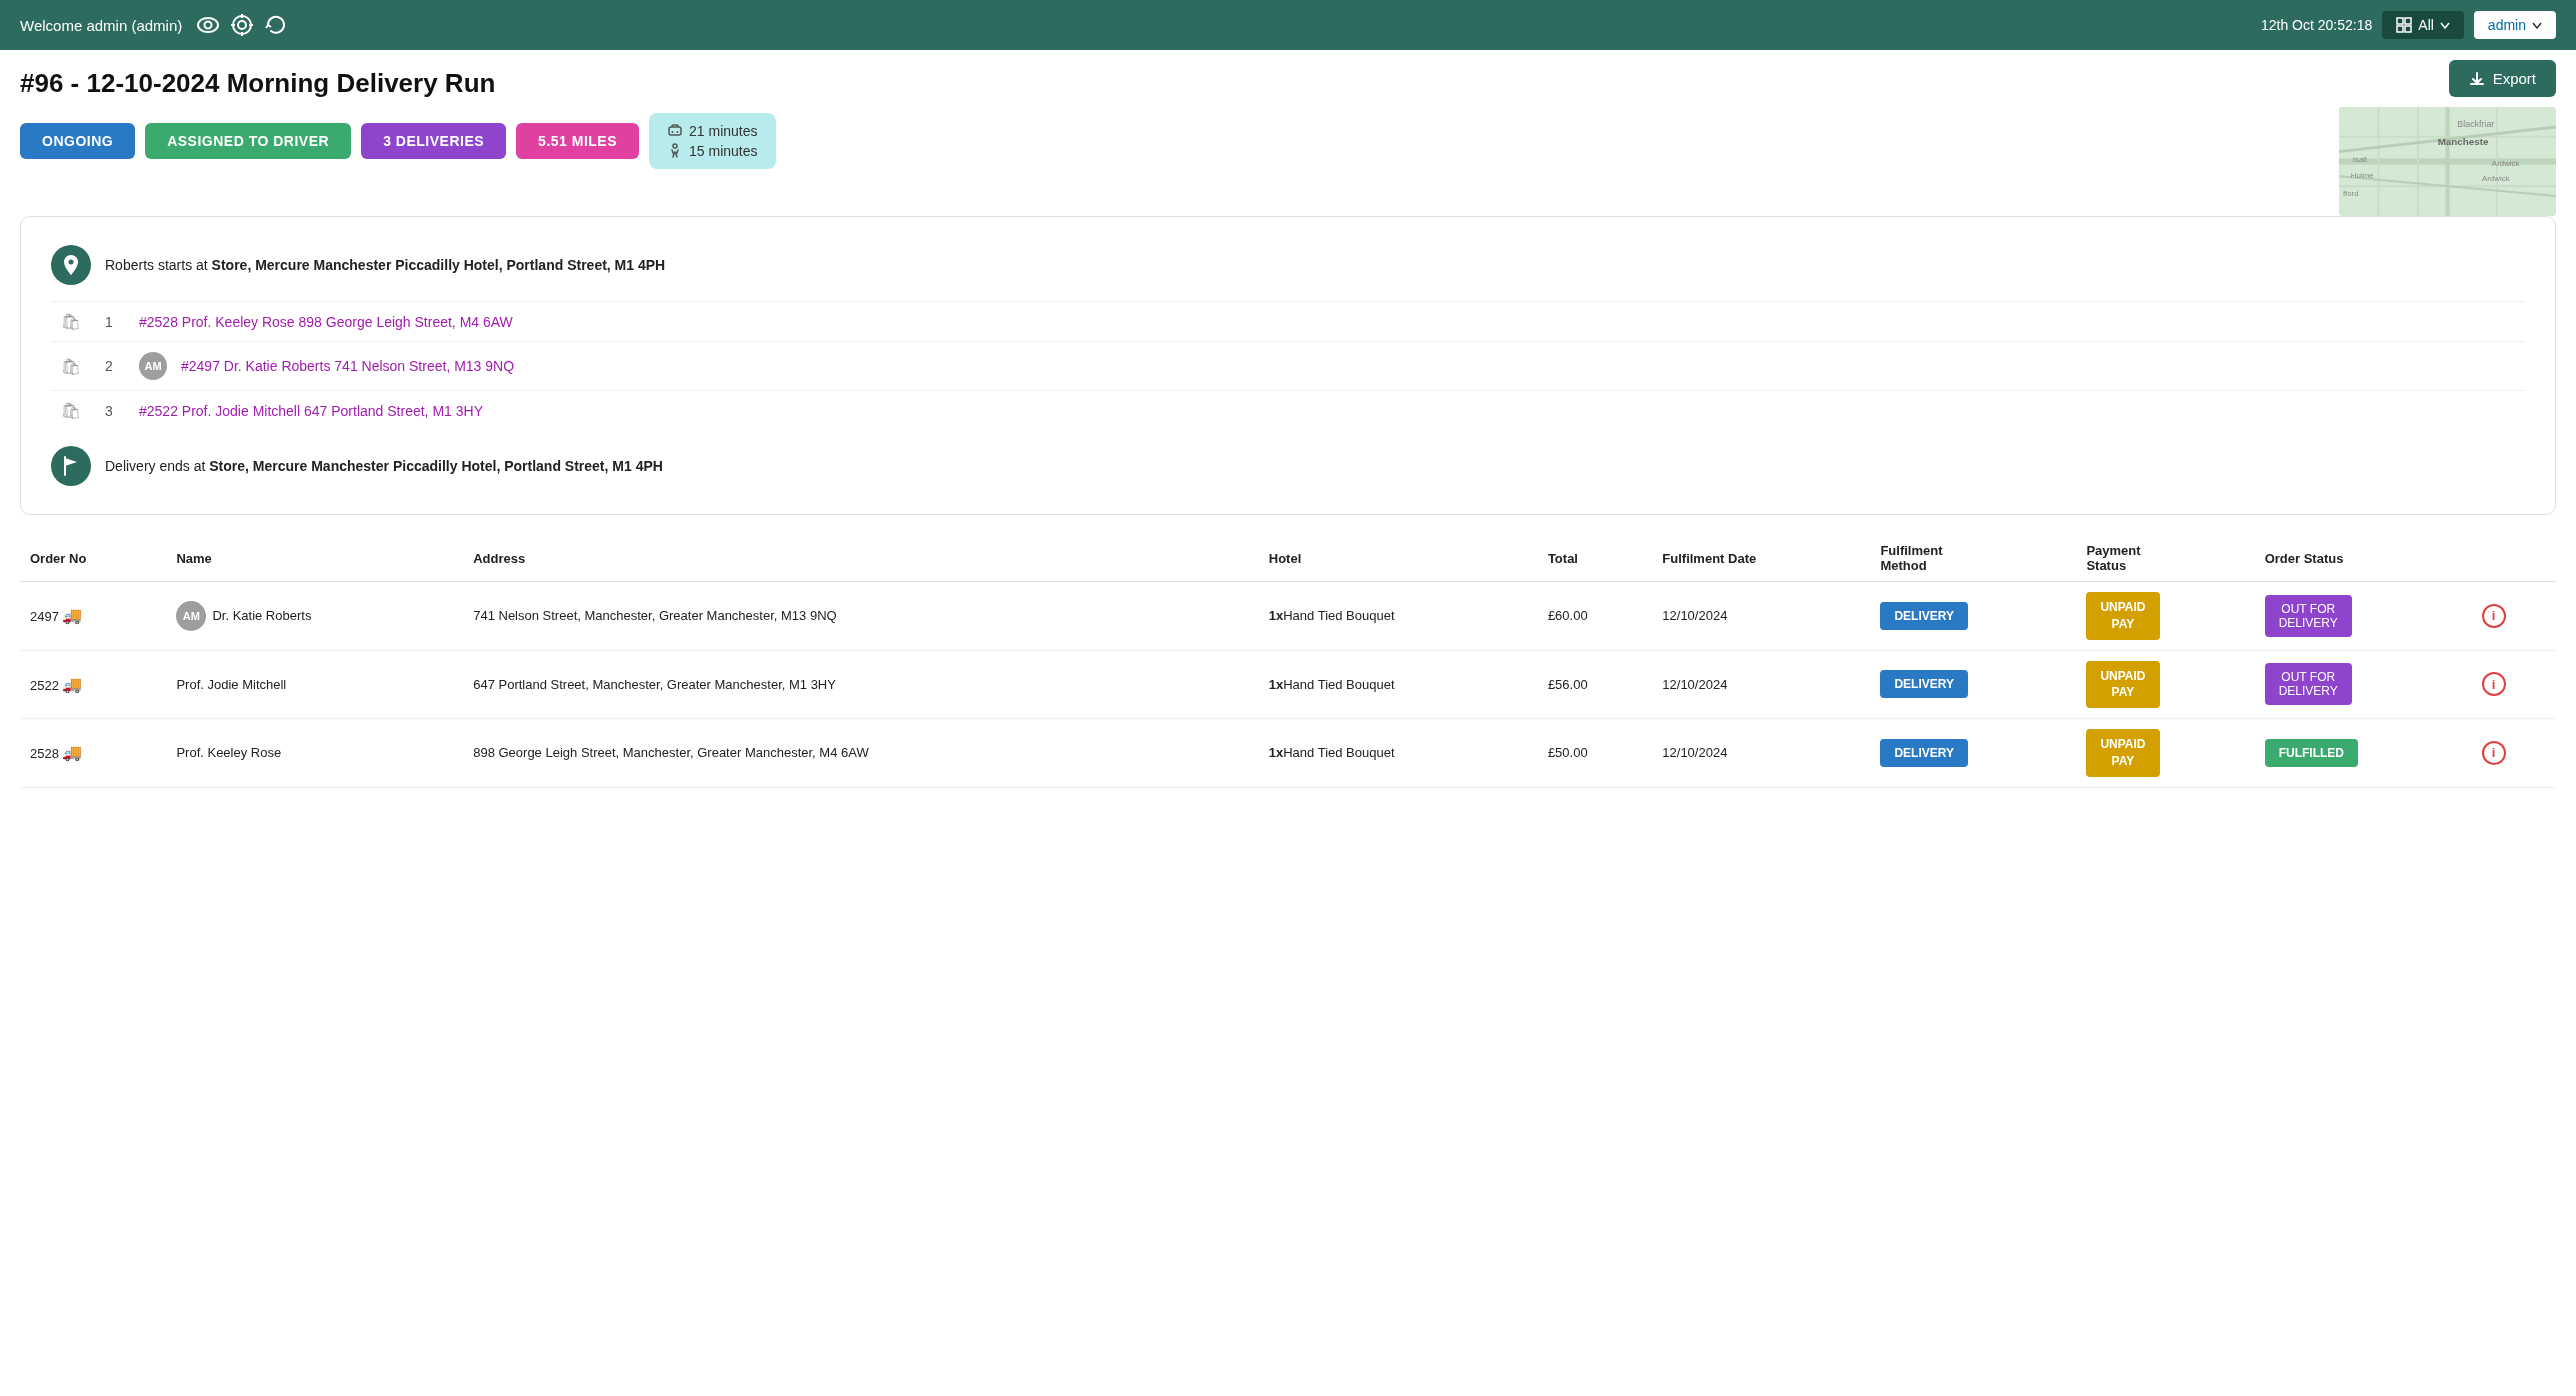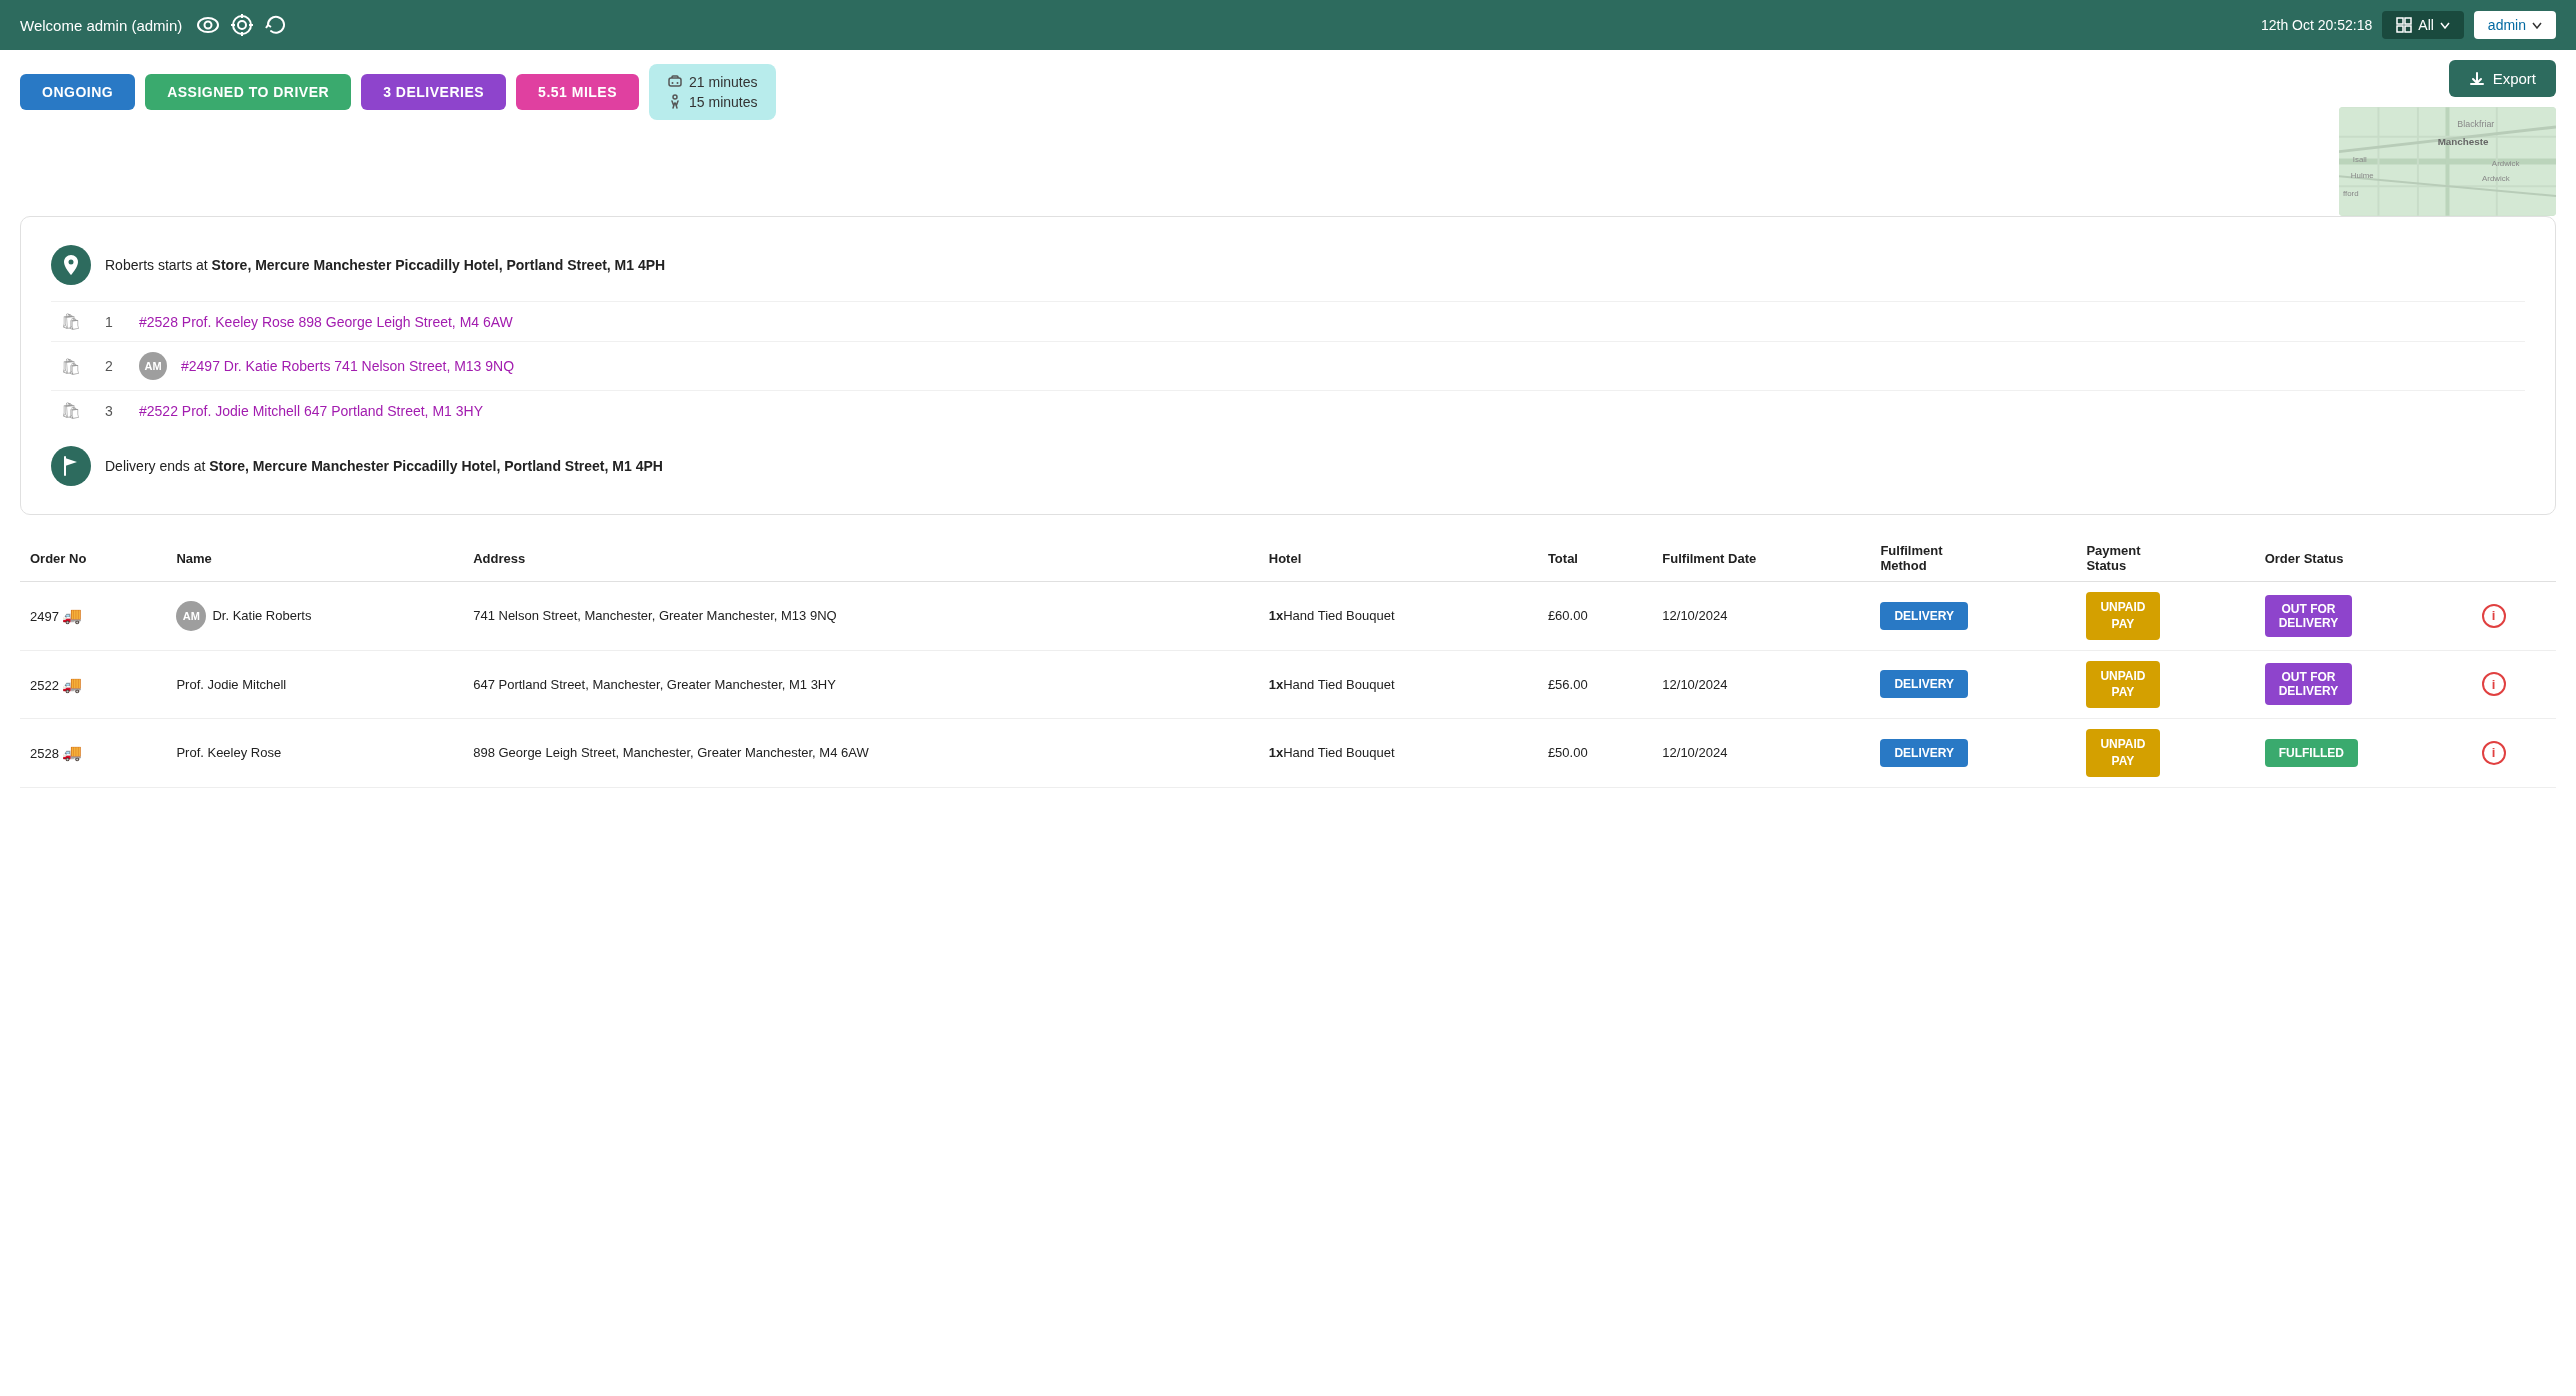--- a/index.html
+++ b/index.html
@@ -239,21 +239,21 @@
       line-height: 1.4;
     }
 
     .out-delivery-btn {
       background: #8e44cc;
       color: white;
       border: none;
       border-radius: 4px;
       padding: 7px 14px;
       font-size: 12px;
-      font-weight: bold;
+      font-weight: normal;
       cursor: pointer;
       white-space: nowrap;
       text-align: center;
     }
 
     .fulfilled-btn {
       background: #3aaa6e;
       color: white;
       border: none;
       border-radius: 4px;
@@ -327,20 +327,23 @@
           <polyline points="1,1 5,6 9,1" stroke="#333" stroke-width="1.5" fill="none"></polyline>
         </svg>
     </button>
   </div>
 </div>
 
 <div class="page">
 
   <div class="top-section">
     <div class="top-left">
+      <div class="title-bar">
+        <h1 class="page-title">#96 - 12-10-2024 Morning Delivery Run</h1>
+      </div>
 
       <div class="badges-row">
         <span class="badge badge-blue">ONGOING</span>
         <span class="badge badge-green">ASSIGNED TO DRIVER</span>
         <span class="badge badge-purple">3 DELIVERIES</span>
         <span class="badge badge-pink">5.51 MILES</span>
         <div class="badge-time">
           <div class="badge-time-row">
             <svg width="16" height="16" viewBox="0 0 16 16" fill="none">
                 <rect x="2" y="4" width="12" height="8" rx="2" stroke="#555" stroke-width="1.5"></rect>

